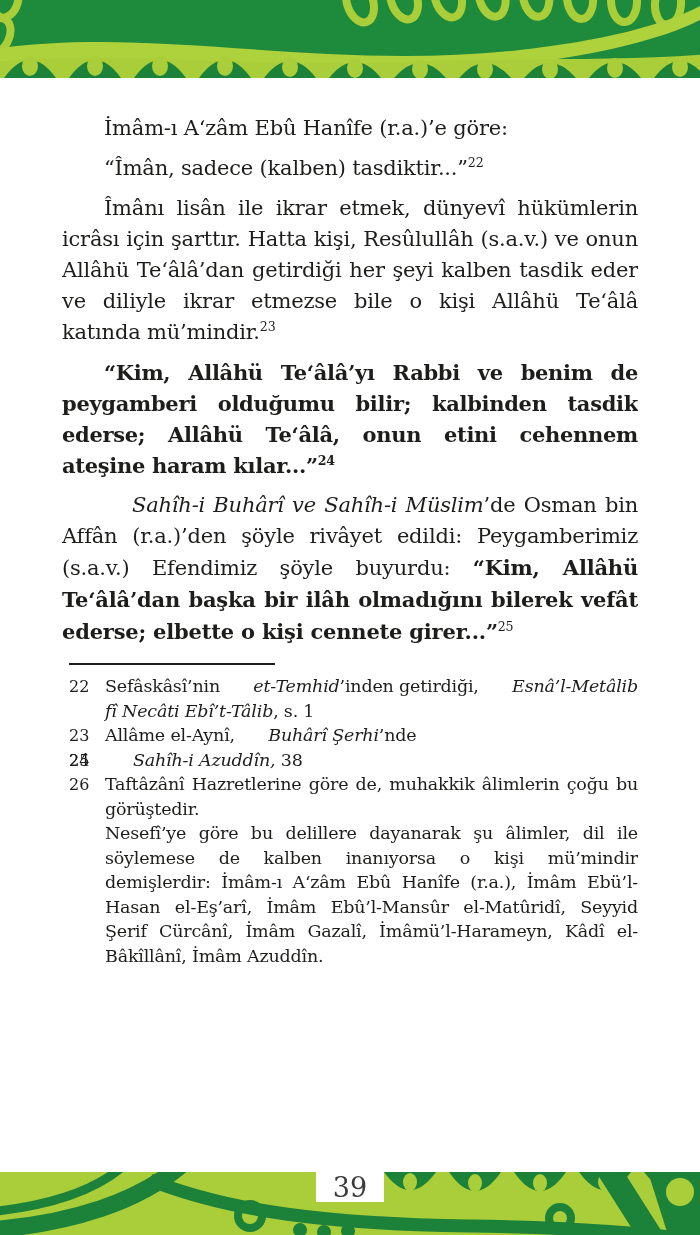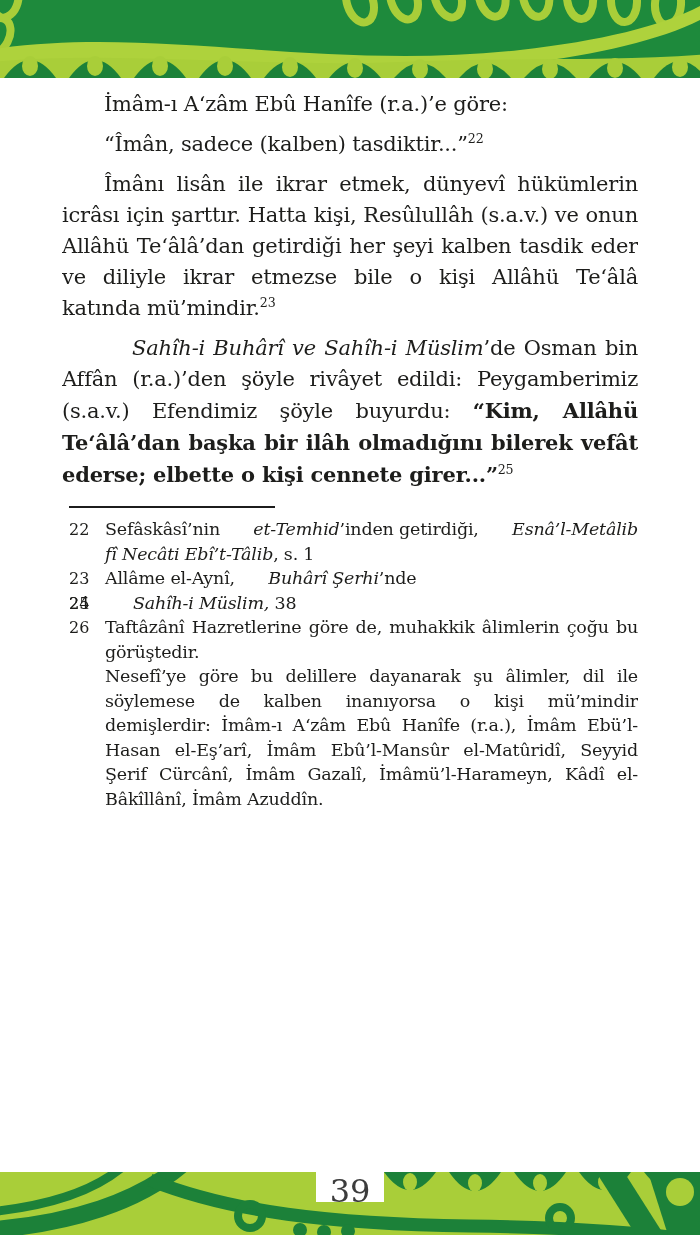--- a/index.html
+++ b/index.html
@@ -5,41 +5,41 @@
   html,body{margin:0;padding:0;background:#e8e8e8;}
   .page{
     position:relative;width:700px;height:1235px;background:#ffffff;
     font-family:"DejaVu Serif","Liberation Serif",serif;
     color:#1d1d1b;overflow:hidden;margin:0 auto;
   }
   .border-svg{position:absolute;left:0;display:block;}
   .border-top{top:0;}
   .border-bottom{bottom:0;}
   .content{
-    position:absolute;left:62px;top:62px;width:576px;height:1092px;
+    position:absolute;left:62px;top:86px;width:576px;height:1092px;
     overflow:hidden;
   }
   p.body{
     margin:0 0 9px 0;font-size:21px;line-height:31px;
     text-align:justify;text-indent:42px;letter-spacing:-0.2px;
   }
   p.first{margin-top:27px;}
   p.bold{font-weight:bold;letter-spacing:-0.3px;}
   .it{font-style:italic;margin-left:28px;}
   sup.ref{font-size:0.60em;vertical-align:super;line-height:0;}
   .fnrule{width:206px;border-top:2px solid #1c1c1c;margin:15px 0 9px 7px;height:0;}
   .fn{
     position:relative;padding-left:43px;font-size:17.5px;line-height:24.5px;
     text-align:justify;letter-spacing:-0.2px;
   }
   .fnnum{position:absolute;left:7px;top:1px;font-size:16px;letter-spacing:0;}
   .pagenum-box{
     position:absolute;left:316px;top:1172px;width:68px;height:30px;
-    background:#ffffff;display:flex;justify-content:center;
-    font-size:32px;color:#3c3c3c;z-index:5;
+    background:#ffffff;display:flex;align-items:center;justify-content:center;
+    font-size:27px;color:#3c3c3c;z-index:5;
   }
 </style>
 </head>
 <body>
 
 <div class="page">
 
   <svg class="border-svg border-top" width="700" height="78" viewBox="0 0 700 78" aria-hidden="true">
     <rect x="0" y="0" width="700" height="78" fill="#1e8a3c"></rect>
 
@@ -95,20 +95,21 @@
   </svg>
 
   <div class="content">
 
     <p class="body first"><span>İmâm-ı A‘zâm Ebû Hanîfe (r.a.)’e göre:</span></p>
 
     <p class="body"><span>“Îmân, sadece (kalben) tasdiktir...”</span><sup class="ref">22</sup></p>
 
     <p class="body"><span>Îmânı lisân ile ikrar etmek, dünyevî hükümlerin icrâsı için şarttır. Hatta kişi, Resûlullâh (s.a.v.) ve onun Allâhü Te‘âlâ’dan getirdiği her şeyi kalben tasdik eder ve diliyle ikrar etmezse bile o kişi Allâhü Te‘âlâ katında mü’mindir.</span><sup class="ref">23</sup></p>
 
+    <p class="body bold"><span>“Kim, Allâhü Te‘âlâ’yı Rabbi ve benim de peygamberi olduğumu bilir; kalbinden tasdik ederse; Allâhü Te‘âlâ, onun etini cehennem ateşine haram kılar...”</span><sup class="ref">24</sup></p>
 
     <p class="body"><span class="it">Sahîh-i Buhârî ve Sahîh-i Müslim</span><span>’de Osman bin Affân (r.a.)’den şöyle rivâyet edildi: Peygamberimiz (s.a.v.) Efendimiz şöyle buyurdu: </span><b>“Kim, Allâhü Te‘âlâ’dan başka bir ilâh olmadığını bilerek vefât ederse; elbette o kişi cennete girer...”</b><sup class="ref">25</sup></p>
 
 
     <div class="fnrule"></div>
 
     <div class="fn">
       <span class="fnnum">22</span>
       <span><span>Sefâskâsî’nin </span><span class="it">et-Temhid</span><span>’inden getirdiği, </span><span class="it">Esnâ’l-Metâlib fî Necâti Ebî’t-Tâlib</span><span>, s. 1</span></span>
     </div>
@@ -117,21 +118,21 @@
       <span class="fnnum">23</span>
       <span><span>Allâme el-Aynî, </span><span class="it">Buhârî Şerhi</span><span>’nde</span></span>
     </div>
 
     <div class="fn">
       <span class="fnnum">24</span>
     </div>
 
     <div class="fn">
       <span class="fnnum">25</span>
-      <span><span class="it">Sahîh-i Müslim,</span><span> 38</span></span>
+      <span><span class="it">Sahîh-i Azuddîn,</span><span> 38</span></span>
     </div>
 
     <div class="fn">
       <span class="fnnum">26</span>
       <div>
         <div>Taftâzânî Hazretlerine göre de, muhakkik âlimlerin çoğu bu görüştedir.</div>
         <div>Nesefî’ye göre bu delillere dayanarak şu âlimler, dil ile söylemese de kalben inanıyorsa o kişi mü’mindir demişlerdir: İmâm-ı A‘zâm Ebû Hanîfe (r.a.), İmâm Ebü’l-Hasan el-Eş’arî, İmâm Ebû’l-Mansûr el-Matûridî, Seyyid Şerif Cürcânî, İmâm Gazalî, İmâmü’l-Harameyn, Kâdî el-Bâkîllânî, İmâm Azuddîn.</div>
       </div>
     </div>
 

